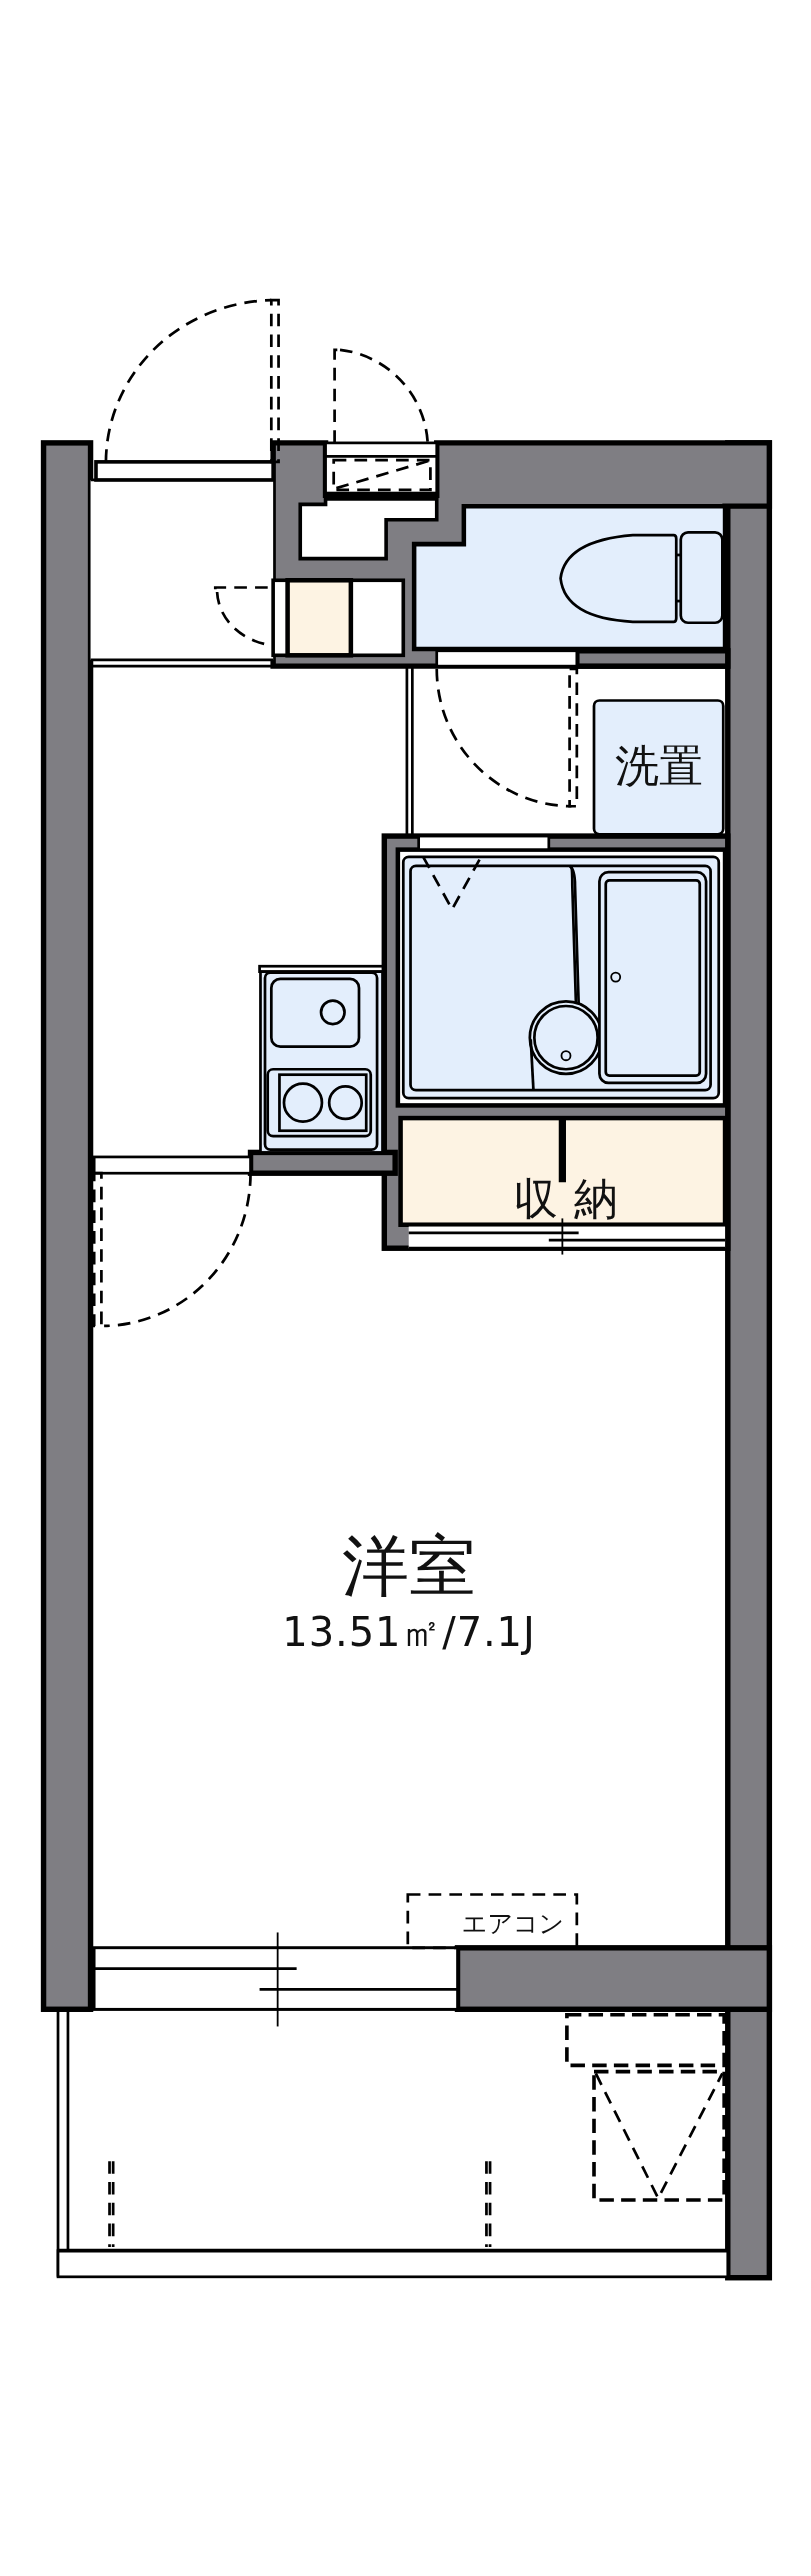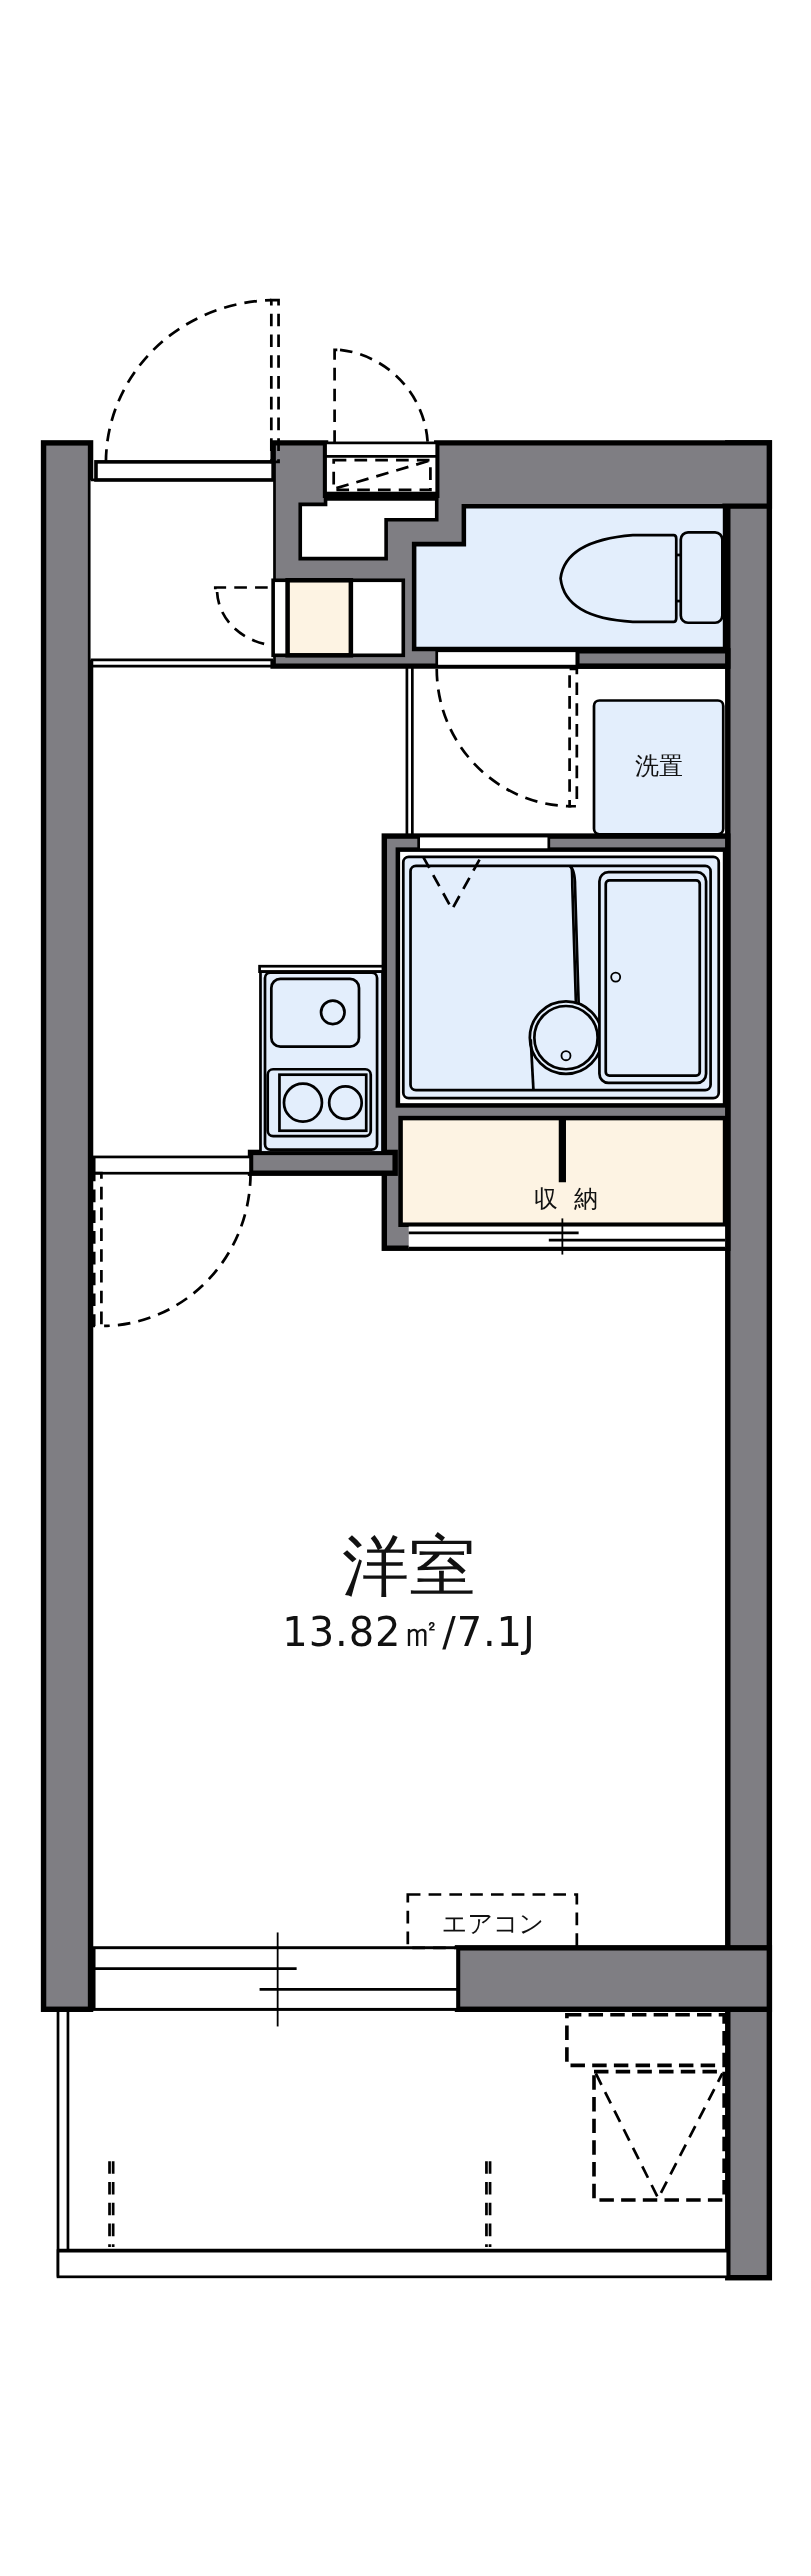--- a/index.html
+++ b/index.html
@@ -1,22 +1,22 @@
 <!DOCTYPE html>
 <html style="font-size:14.5px"><head>
 <meta charset="utf-8">
 <style>
   html,body{margin:0;padding:0;background:#ffffff;}
   body{width:812px;height:2576px;position:relative;overflow:hidden;font-family:"DejaVu Sans","Liberation Sans",sans-serif;}
   #plan{position:absolute;left:0;top:0;width:812px;height:2576px;}
   .lbl{position:absolute;color:#111;white-space:nowrap;line-height:1;text-align:center;transform:translate(-50%,-50%);font-family:"DejaVu Sans","Liberation Sans",sans-serif;}
   .lbl-room{font-size:67px;text-align:center;}
   .lbl-area{font-size:40px;letter-spacing:0.9px;}
-  .lbl-small{font-size:24px;}
-  .lbl-ac{font-size:25px;}
+  .lbl-small{font-size:44px;}
+  .lbl-ac{font-size:25px;margin-left:20px;}
   .wall{fill:#7f7e83;stroke:#000;stroke-width:6;}
   .thin{fill:none;stroke:#000;stroke-width:3;}
   .thin2{fill:none;stroke:#000;stroke-width:2;}
   .dash{fill:none;stroke:#000;stroke-width:3;stroke-dasharray:14 9;}
   .dashb{fill:none;stroke:#000;stroke-width:4;stroke-dasharray:16 8;}
   .blue{fill:#e3eefc;stroke:#000;stroke-width:5;}
   .blue3{fill:#e3eefc;stroke:#000;stroke-width:3;}
   .beige{fill:#fdf3e3;stroke:#000;stroke-width:5;}
   .white{fill:#fff;stroke:#000;stroke-width:4;}
 </style>
@@ -192,15 +192,15 @@
   </g>
   <g>
     <rect class="dashb" x="657" y="2292" width="144" height="142"></rect>
     <path class="dash" d="M659,2294 L728,2432 L799,2294"></path>
   </g>
 </svg>
 
 <div class="lbl lbl-small" style="left:659px;top:766px;">洗置</div>
 <div class="lbl lbl-small" style="left:574px;top:1199px;letter-spacing:16.3px;">収納</div>
 <div class="lbl lbl-room" style="left:409px;top:1566px;">洋室</div>
-<div class="lbl lbl-area" style="left:409px;top:1632px;">13.82㎡/7.1J</div>
+<div class="lbl lbl-area" style="left:409px;top:1632px;">13.51㎡/7.1J</div>
 <div class="lbl lbl-ac" style="left:493px;top:1923px;">エアコン</div>
 
 
 </body></html>

